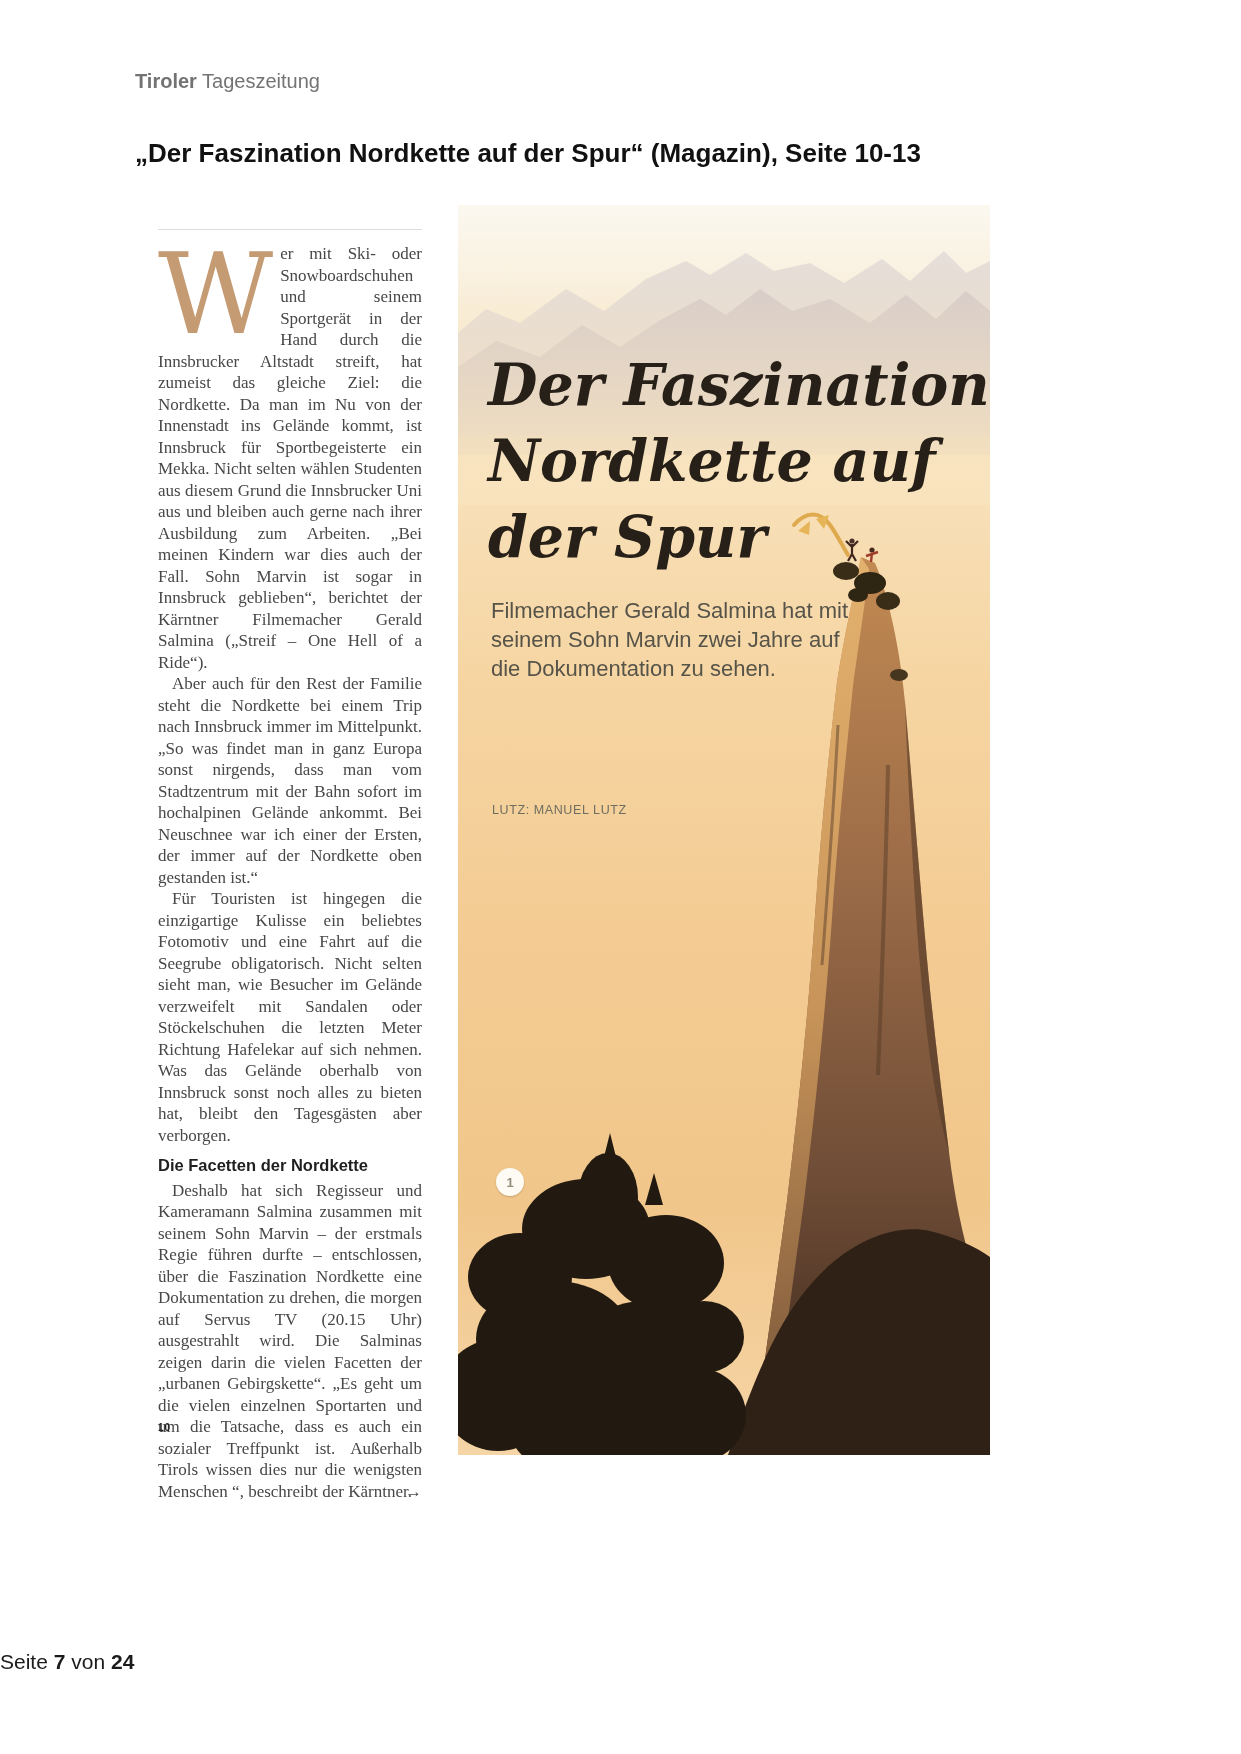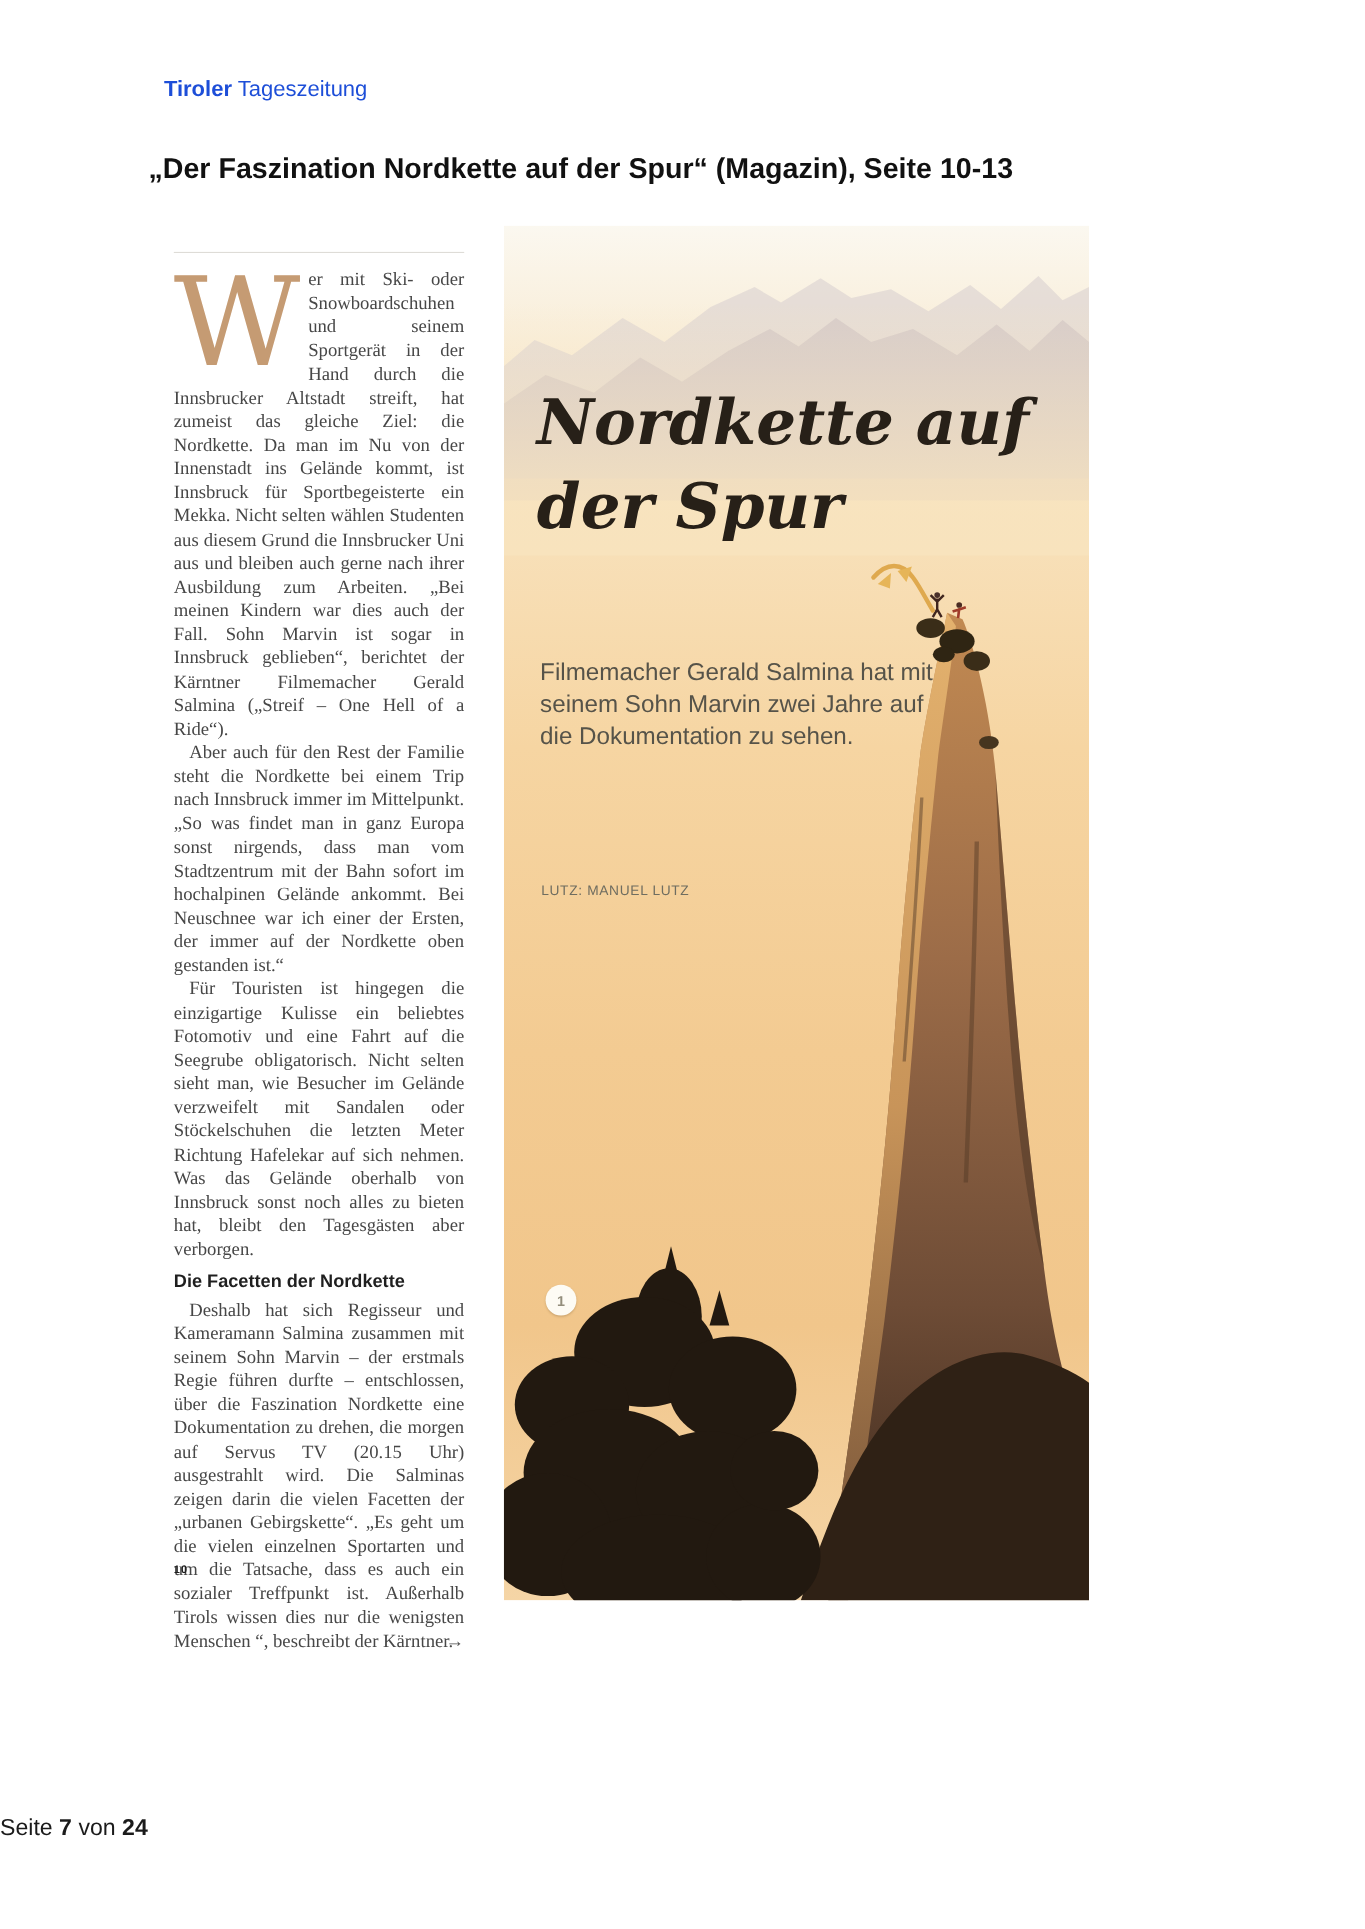--- a/index.html
+++ b/index.html
@@ -1,20 +1,20 @@
 <!DOCTYPE html>
 <html lang="de" style="--dropcap: #c59b73; --photo-title: #272018; --sky-warm: #f3cb92; --rock-lit: #c28a52; --rock-shadow: #5d4130; --silhouette: #221910; --streamer-gold: #dfa94e;"><head>
 <meta charset="utf-8">
 <style>
   html,body{margin:0;padding:0;}
   body{
     width:1241px;height:1754px;position:relative;background:#ffffff;
     font-family:"Liberation Sans",sans-serif;overflow:hidden;
   }
-  .masthead{position:absolute;left:135px;top:70px;font-size:20px;color:#1d4ed8;margin-left:14px;}
+  .masthead{position:absolute;left:135px;top:70px;font-size:20px;color:#737373;}
   .masthead .b{font-weight:bold;}
   .clip-heading{
     position:absolute;left:135px;top:138px;margin:0;font-size:26px;
     font-weight:bold;color:#111;font-family:"Liberation Sans",sans-serif;
   }
   .clipping{position:absolute;left:158px;top:205px;width:832px;height:1252px;}
 
   
   .text-col{
     position:absolute;left:0;top:38px;width:264px;
@@ -177,20 +177,21 @@
         <ellipse cx="96" cy="1134" rx="78" ry="58"></ellipse>
         <ellipse cx="186" cy="1150" rx="66" ry="54"></ellipse>
         <ellipse cx="40" cy="1190" rx="58" ry="56"></ellipse>
         <ellipse cx="140" cy="1224" rx="88" ry="52"></ellipse>
         <ellipse cx="236" cy="1210" rx="52" ry="48"></ellipse>
         <ellipse cx="246" cy="1132" rx="40" ry="36"></ellipse>
       </g>
     </svg>
 
     <div class="photo-title">
+      <div>Der Faszination</div>
       <div>Nordkette auf</div>
       <div>der Spur</div>
     </div>
 
     <div class="photo-standfirst">
       <div>Filmemacher Gerald Salmina hat mit</div>
       <div>seinem Sohn Marvin zwei Jahre auf</div>
       <div>die Dokumentation zu sehen.</div>
     </div>
 

